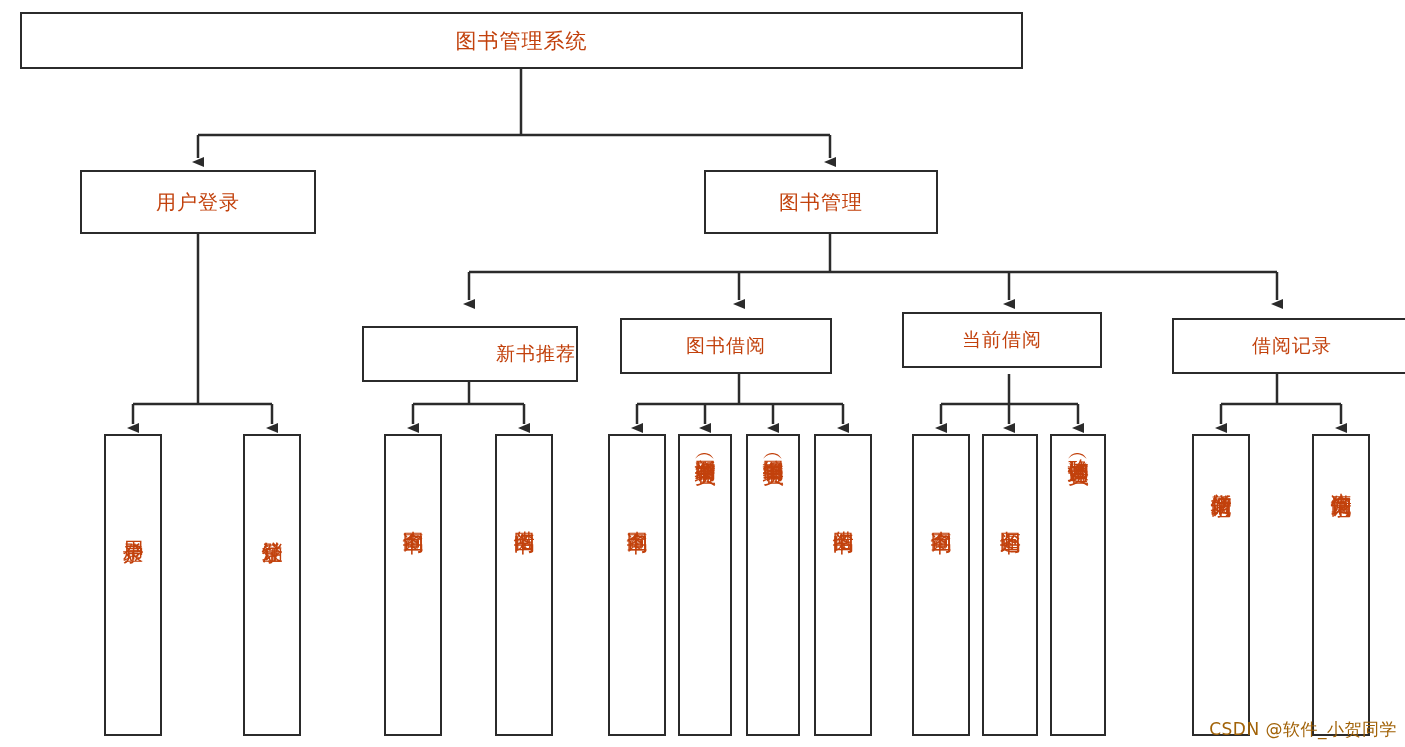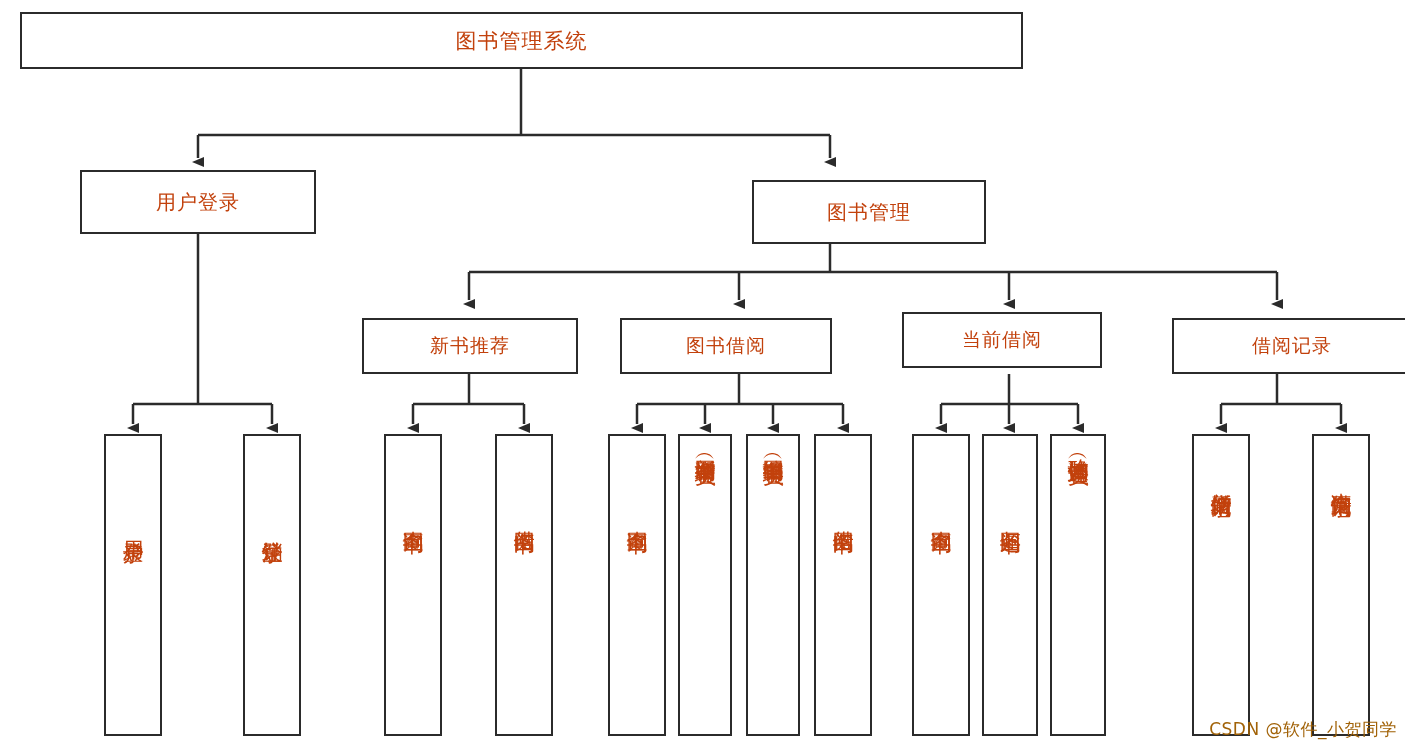--- a/index.html
+++ b/index.html
@@ -130,25 +130,25 @@
   </svg>
 
   <div class="node root" style="left:20px; top:12px; width:1003px; height:57px;">
     <span class="htext">图书管理系统</span>
   </div>
 
   <div class="node lvl1" style="left:80px; top:170px; width:236px; height:64px;">
     <span class="htext">用户登录</span>
   </div>
 
-  <div class="node lvl1" style="left:752px; top:170px; width:234px; height:64px;margin-top:10px;">
+  <div class="node lvl1" style="left:704px; top:170px; width:234px; height:64px;">
     <span class="htext">图书管理</span>
   </div>
 
-  <div class="node lvl2" style="left:362px; top:318px; width:216px; height:56px;">
+  <div class="node lvl2" style="left:362px; top:326px; width:216px; height:56px;justify-content:flex-end;">
     <span class="htext">新书推荐</span>
   </div>
 
   <div class="node lvl2" style="left:620px; top:318px; width:212px; height:56px;">
     <span class="htext">图书借阅</span>
   </div>
 
   <div class="node lvl2" style="left:902px; top:312px; width:200px; height:56px;">
     <span class="htext">当前借阅</span>
   </div>

